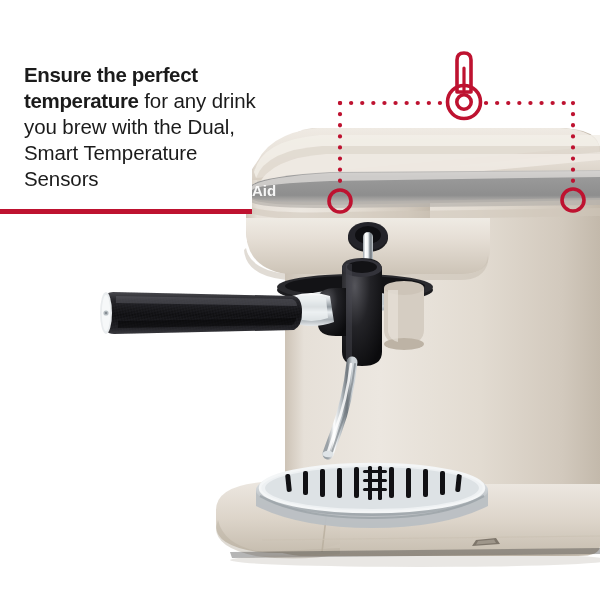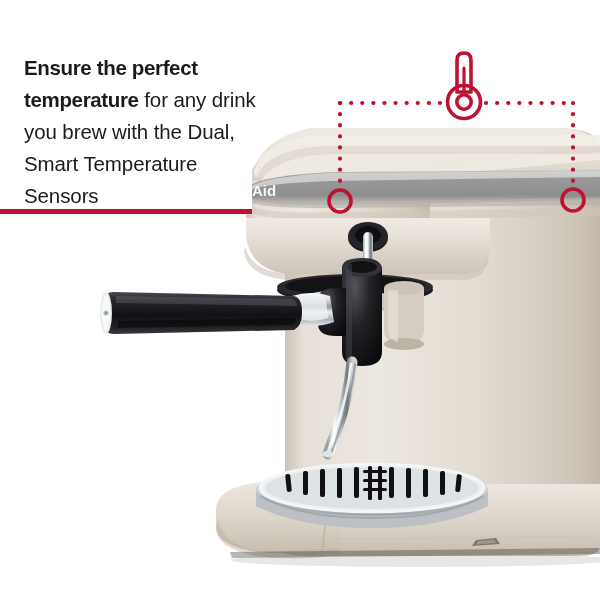--- a/index.html
+++ b/index.html
@@ -7,24 +7,24 @@
   body {
     background:#ffffff;
     font-family:"Liberation Sans", sans-serif;
     position:relative;
   }
   #stage { position:absolute; inset:0; width:600px; height:600px; overflow:hidden; background:#fff; }
 
   
   #copy {
     position:absolute;
-    left:24px; top:52px;
+    left:24px; top:62px;
     width:232px;
     font-size:20.5px;
-    line-height:32px;
+    line-height:26px;
     color:#1b1b1b;
     letter-spacing:-0.1px;
     font-weight:400;
   }
   #copy .hl { font-weight:700; letter-spacing:-0.35px; }
 
   #rule {
     position:absolute;
     left:0; top:209px;
     width:252px; height:5px;

